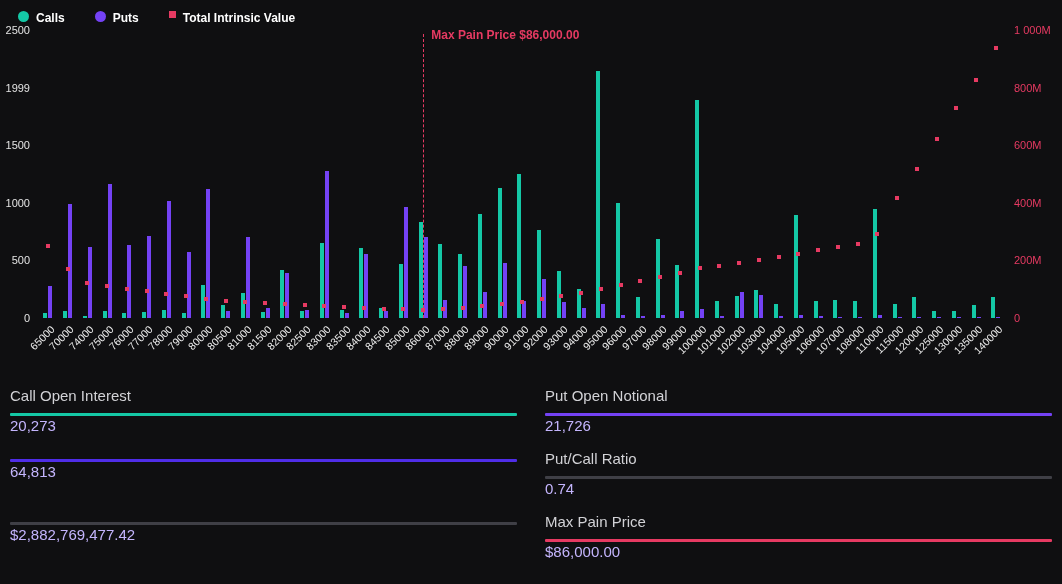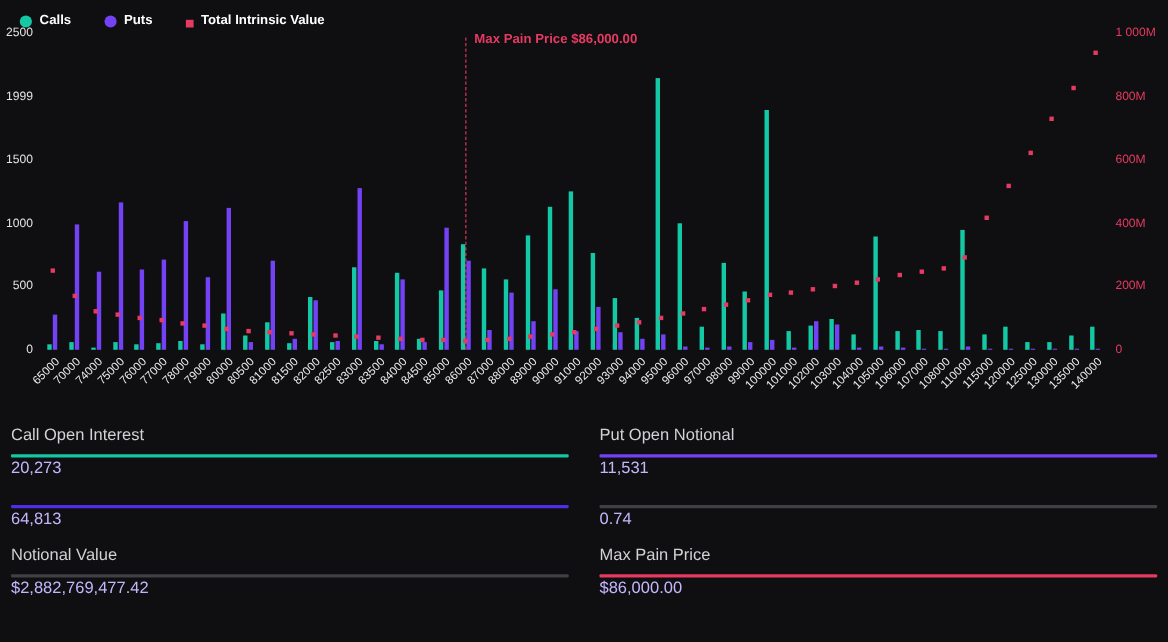--- a/index.html
+++ b/index.html
@@ -2,21 +2,21 @@
 <html style="--calls: #14c8a6; --puts: #7442f5; --tiv: #e63a62;"><head>
 <meta charset="utf-8">
 <style>
   * { box-sizing: border-box; margin: 0; padding: 0; }
   html, body { background: #0f0f11; }
   body { font-family: "Liberation Sans", sans-serif; }
   .app { width: 1062px; height: 584px; overflow: hidden; background: #0f0f11; }
 
   
   .legend { display: flex; align-items: center; gap: 30px; padding: 9px 0 4px 18px; height: 30px; }
-  .legend-item { display: flex; align-items: flex-end; gap: 7px; color: #ffffff; font-size: 12px; font-weight: 700; cursor: pointer; }
+  .legend-item { display: flex; align-items: flex-start; gap: 7px; color: #ffffff; font-size: 12px; font-weight: 700; cursor: pointer; }
   .marker-circle { width: 11px; height: 11px; border-radius: 50%; }
   .marker-square { width: 7px; height: 7px; }
   .c-calls { background: var(--calls); }
   .c-puts { background: var(--puts); }
   .c-tiv { background: var(--tiv); }
 
   
   .chart-body { display: flex; height: 288px; }
   .axis { position: relative; font-size: 11px; }
   .axis-left { width: 38px; color: #e3e3e3; }
@@ -488,32 +488,32 @@
 
   <div class="stats">
     <div class="stat">
       <div class="stat-label">Call Open Interest</div>
       <div class="stat-rule" style="background: rgb(20, 200, 166);"></div>
       <div class="stat-value">20,273</div>
     </div>
     <div class="stat">
       <div class="stat-label">Put Open Notional</div>
       <div class="stat-rule" style="background: rgb(116, 66, 245);"></div>
-      <div class="stat-value">11,531</div>
+      <div class="stat-value">21,726</div>
     </div>
     <div class="stat">
       <div class="stat-rule" style="background: rgb(79, 45, 232);"></div>
       <div class="stat-value">64,813</div>
     </div>
     <div class="stat">
+      <div class="stat-label">Put/Call Ratio</div>
       <div class="stat-rule" style="background: rgb(63, 63, 70);"></div>
       <div class="stat-value">0.74</div>
     </div>
     <div class="stat">
-      <div class="stat-label">Notional Value</div>
       <div class="stat-rule" style="background: rgb(63, 63, 70);"></div>
       <div class="stat-value">$2,882,769,477.42</div>
     </div>
     <div class="stat">
       <div class="stat-label">Max Pain Price</div>
       <div class="stat-rule" style="background: rgb(230, 58, 98);"></div>
       <div class="stat-value">$86,000.00</div>
     </div>
   </div>
 

